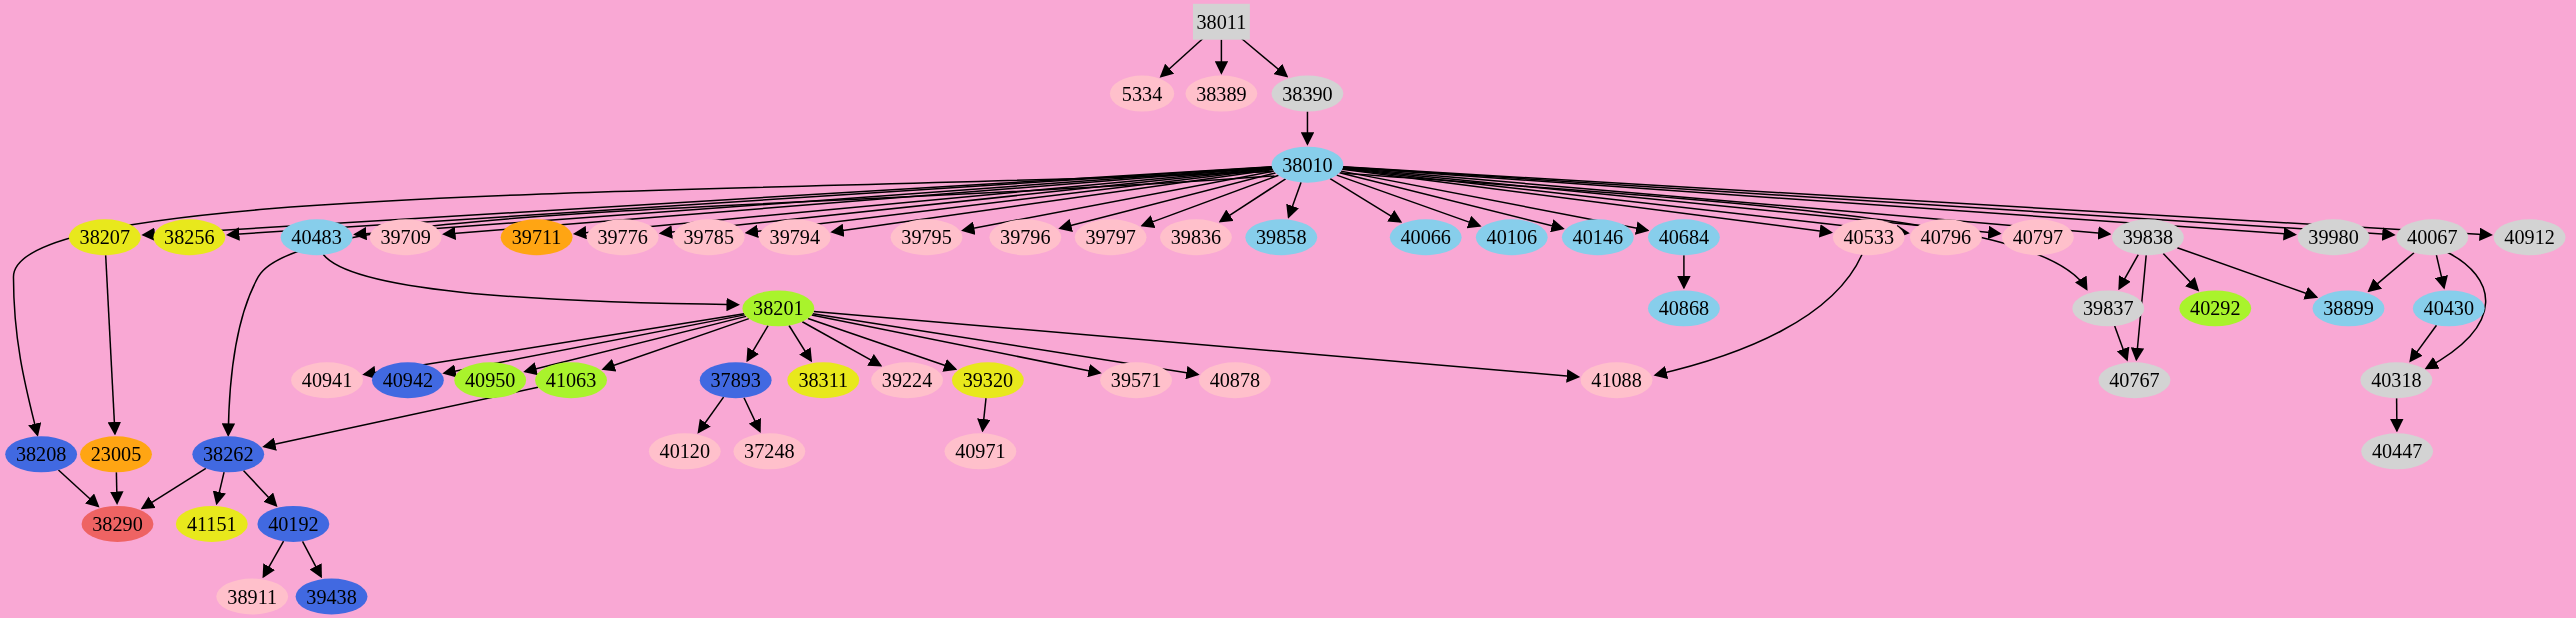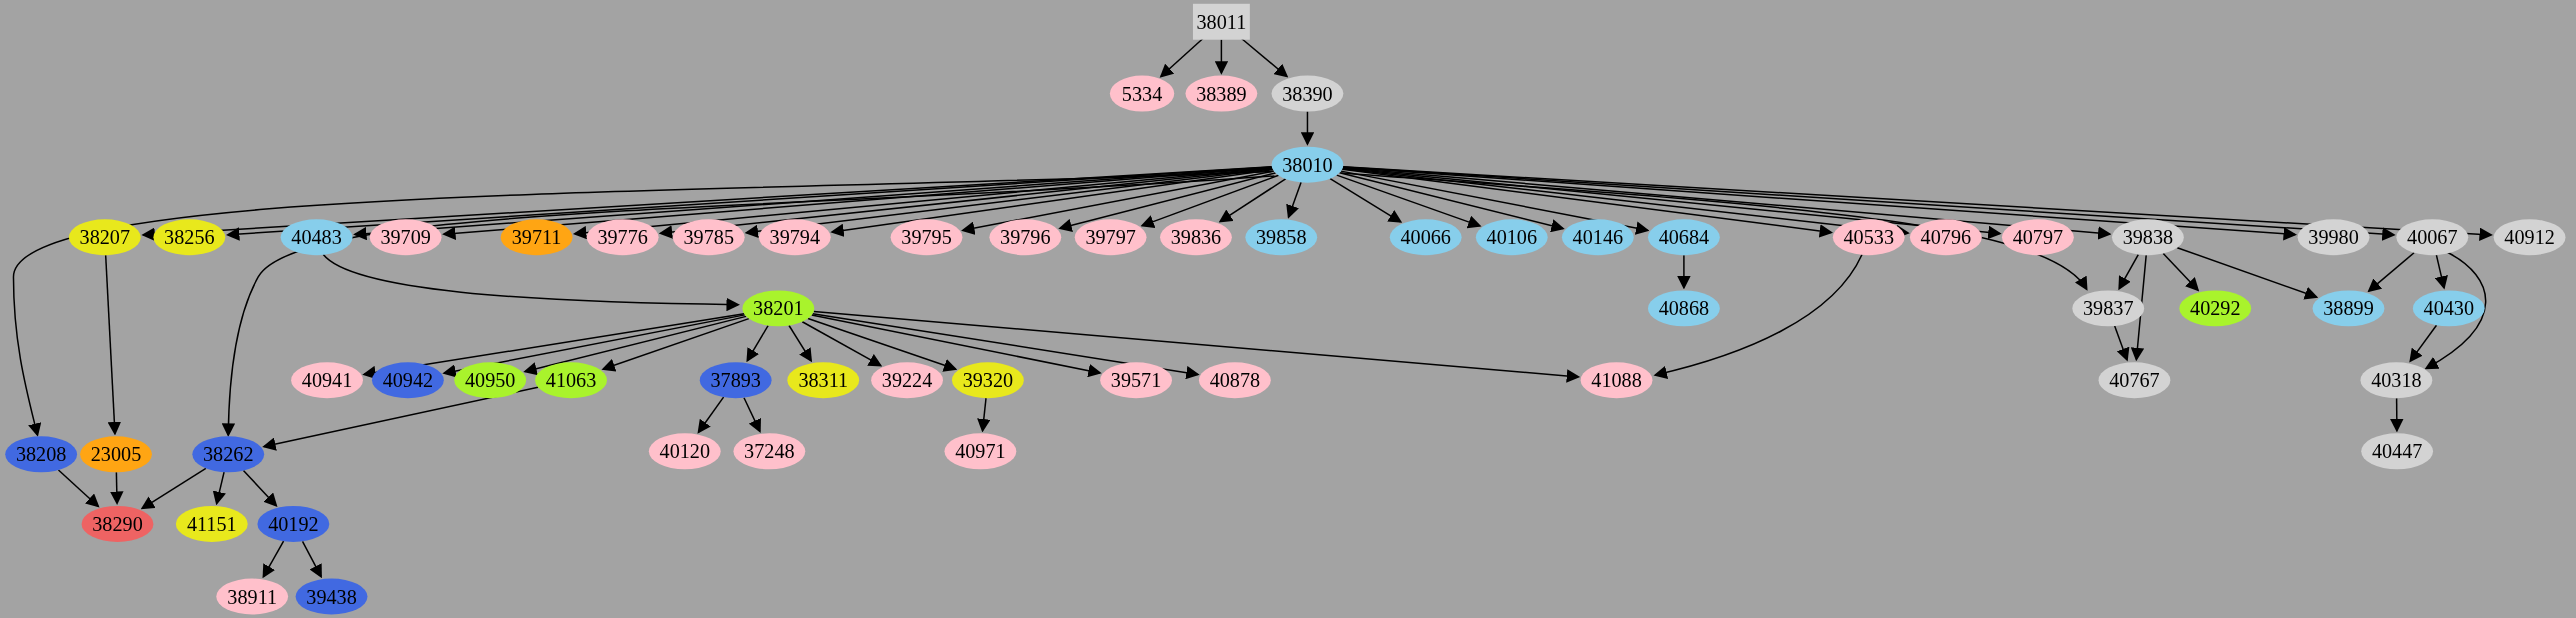--- a/index.html
+++ b/index.html
@@ -3,21 +3,21 @@
 <meta charset="utf-8">
 <style>
   html, body {
     margin: 0;
     padding: 0;
     background: #ffffff;
   }
   .graph-wrap {
     width: 2576px;
     height: 619px;
-    background: #a3a3a3;
+    background: #f9a8d4;
     overflow: hidden;
   }
   svg text {
     font-family: "Liberation Serif", "DejaVu Serif", serif;
     font-size: 27px;
     fill: #000000;
   }
   svg .edge {
     fill: none;
     stroke: #000000;

